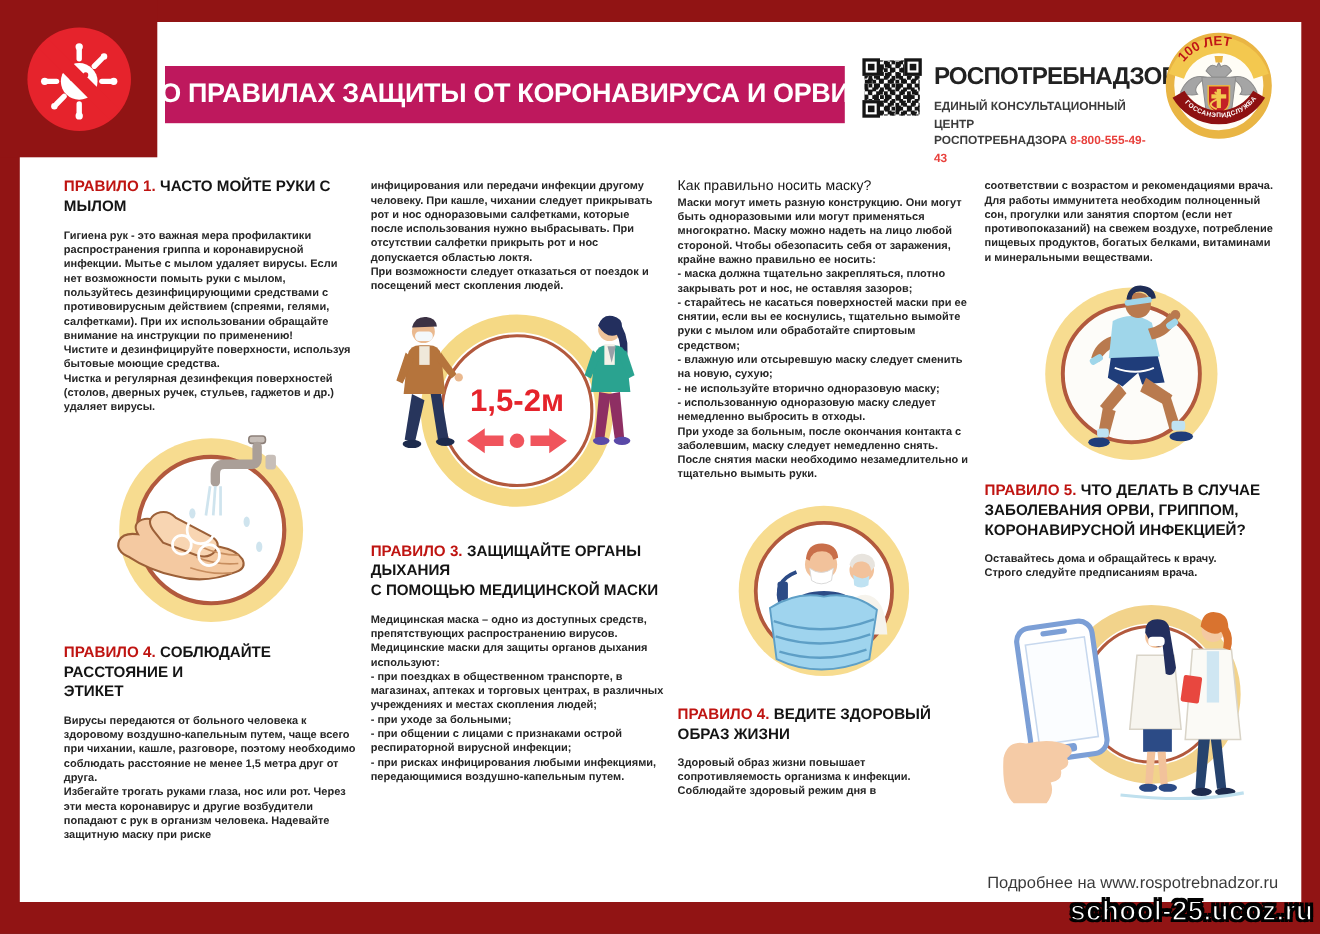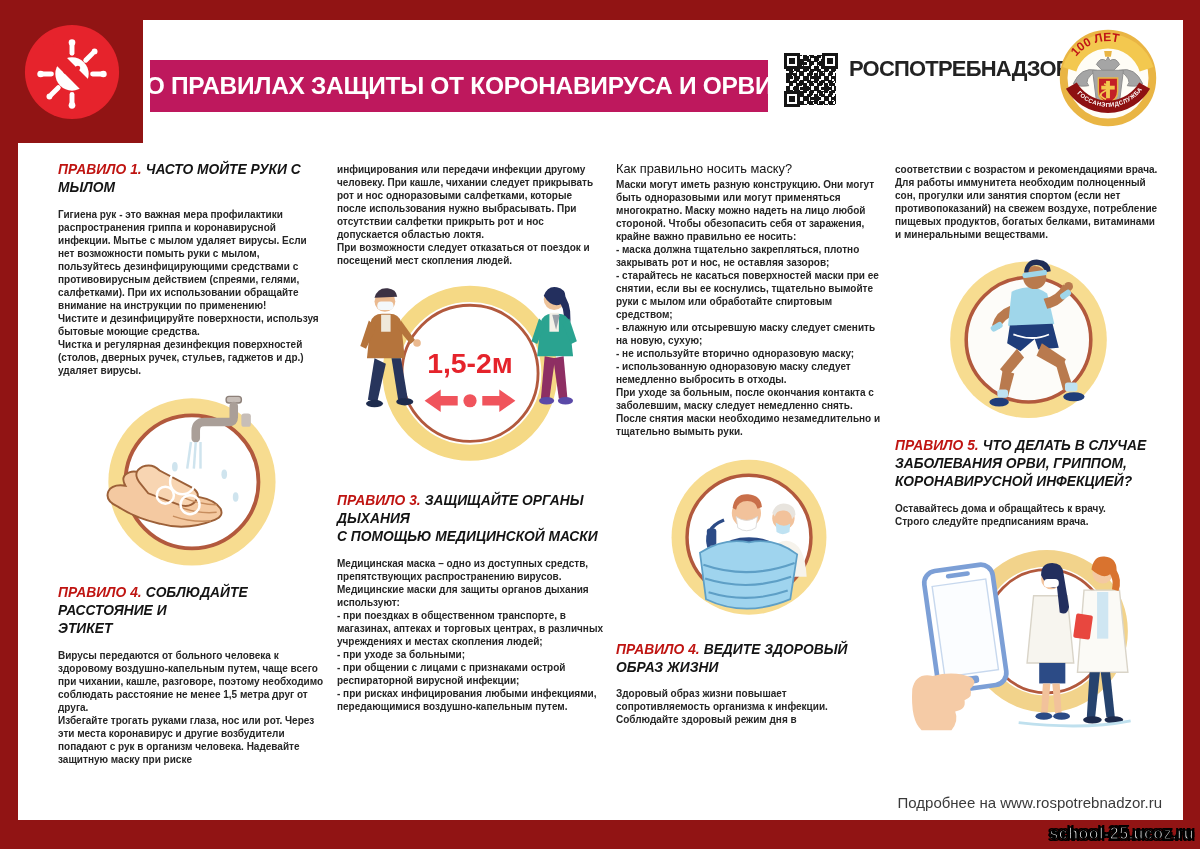--- a/index.html
+++ b/index.html
@@ -21,28 +21,28 @@
   .qr-f::after{content:"";position:absolute;inset:2px;background:#151515;}
   .qr-tl{left:1px;top:1px}.qr-tr{right:1px;top:1px}.qr-bl{left:1px;bottom:1px}
   .org-block{position:absolute;left:849px;top:56px;width:200px;}
   .org-name{font-size:22px;font-weight:bold;color:#222;letter-spacing:-0.8px;white-space:nowrap;}
   .org-sub{margin-top:8px;font-size:10.8px;font-weight:bold;color:#3c3c3c;line-height:1.45;}
   .phone{color:#e8403c;}
   .emblem{position:absolute;left:1054px;top:24px;width:108px;height:108px;}
   
   .columns{position:absolute;left:58px;top:161px;display:flex;gap:13px;}
   .col{width:266px;flex:0 0 266px;}
-  .rule-head{margin:0;font-size:13.8px;font-weight:bold;color:#141414;line-height:1.3;white-space:pre-line;font-style:italic;}
+  .rule-head{margin:0;font-size:13.8px;font-weight:bold;color:#141414;line-height:1.3;white-space:pre-line;}
   .red-label{color:#bf1411;margin-right:4px;}
   .body{margin:11px 0 0;font-size:10px;color:#262626;line-height:1.3;white-space:pre-line;font-weight:bold;}
   .q-head{margin:0;font-size:12.8px;font-weight:normal;color:#141414;line-height:1.3;}
   .illo{display:block;margin:8px auto 0;}
   .mt8{margin-top:9px;} .mt10{margin-top:10px;}
   .footer-note{position:absolute;right:38px;top:794px;font-size:15px;color:#3a3a3a;}
-  .watermark{position:absolute;right:6px;bottom:6px;font-size:16px;font-weight:800;color:#fff;
+  .watermark{position:absolute;right:6px;bottom:6px;font-size:25px;font-weight:800;color:#fff;
     letter-spacing:0.5px;-webkit-text-stroke:1.5px #000;
     text-shadow:-2px -2px 0 #000,2px -2px 0 #000,-2px 2px 0 #000,2px 2px 0 #000;}
 </style>
 </head>
 <body>
 
 <div class="page">
   <div class="white-area"></div>
 
   <div class="corner-block">
@@ -86,20 +86,25 @@
 
   <div class="qr">
     <div class="qr-mod"></div>
     <div class="qr-f qr-tl"></div>
     <div class="qr-f qr-tr"></div>
     <div class="qr-f qr-bl"></div>
   </div>
 
   <div class="org-block">
     <div class="org-name">РОСПОТРЕБНАДЗОР</div>
+    <div class="org-sub">
+      <span>ЕДИНЫЙ КОНСУЛЬТАЦИОННЫЙ ЦЕНТР</span><br>
+      <span>РОСПОТРЕБНАДЗОРА</span>
+      <span class="phone">8-800-555-49-43</span>
+    </div>
   </div>
 
   <svg class="emblem" viewBox="0 0 112 112">
     <circle cx="56" cy="56" r="46" fill="#fffdf6" stroke="#e9b544" stroke-width="8"></circle>
     <path id="arcT" d="M16 47 A42 42 0 0 1 96 47" fill="none" stroke="#f3c84f" stroke-width="15"></path>
     <text font-size="12.5" font-weight="bold" fill="#c01616" font-family="Liberation Sans, sans-serif">
       <textPath href="#arcT" startOffset="14%">100 ЛЕТ</textPath>
     </text>
     <g fill="#a5a5a5" stroke="#8c8c8c" stroke-width="1">
       <path d="M20 62 q8 -18 24 -14 q-14 10 -8 16 q-8 2 -16 -2z"></path>

